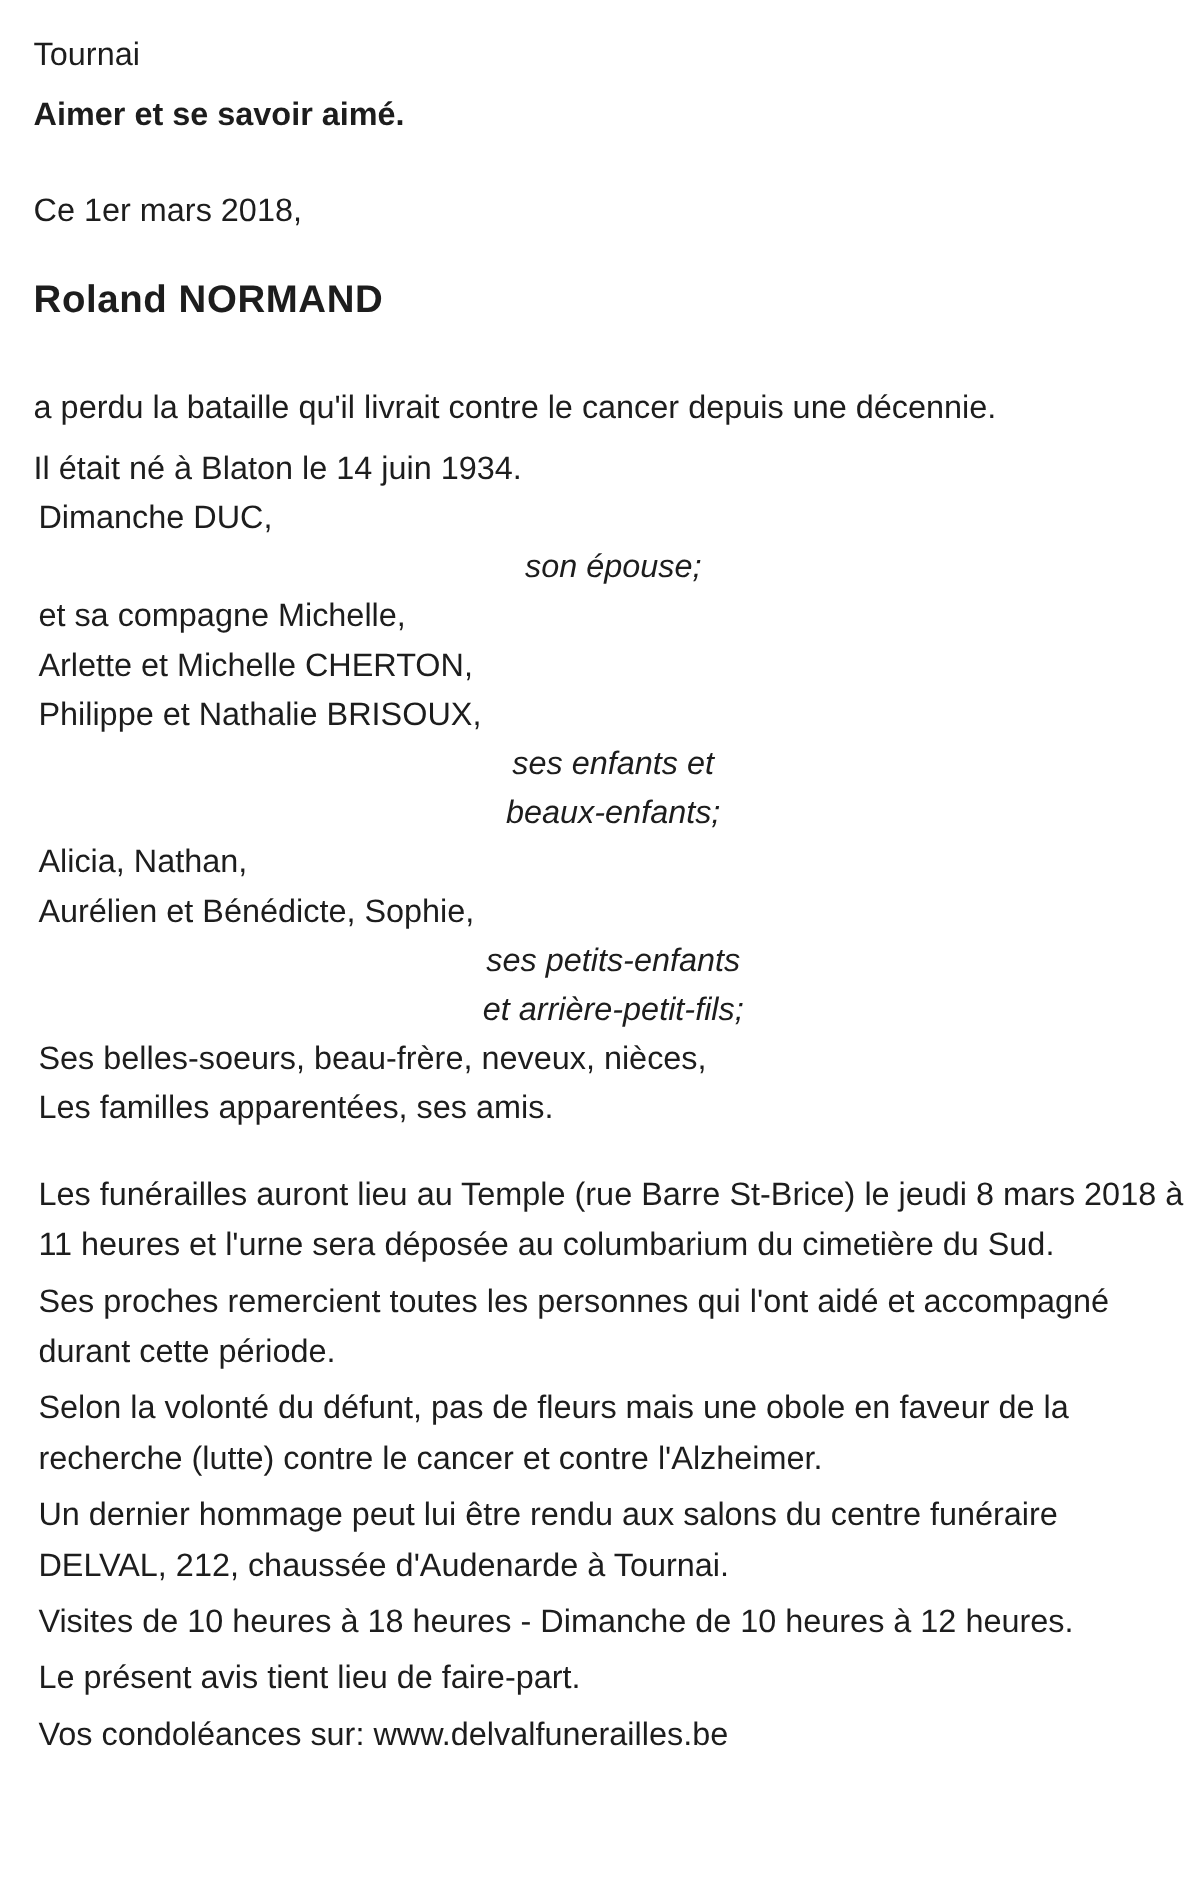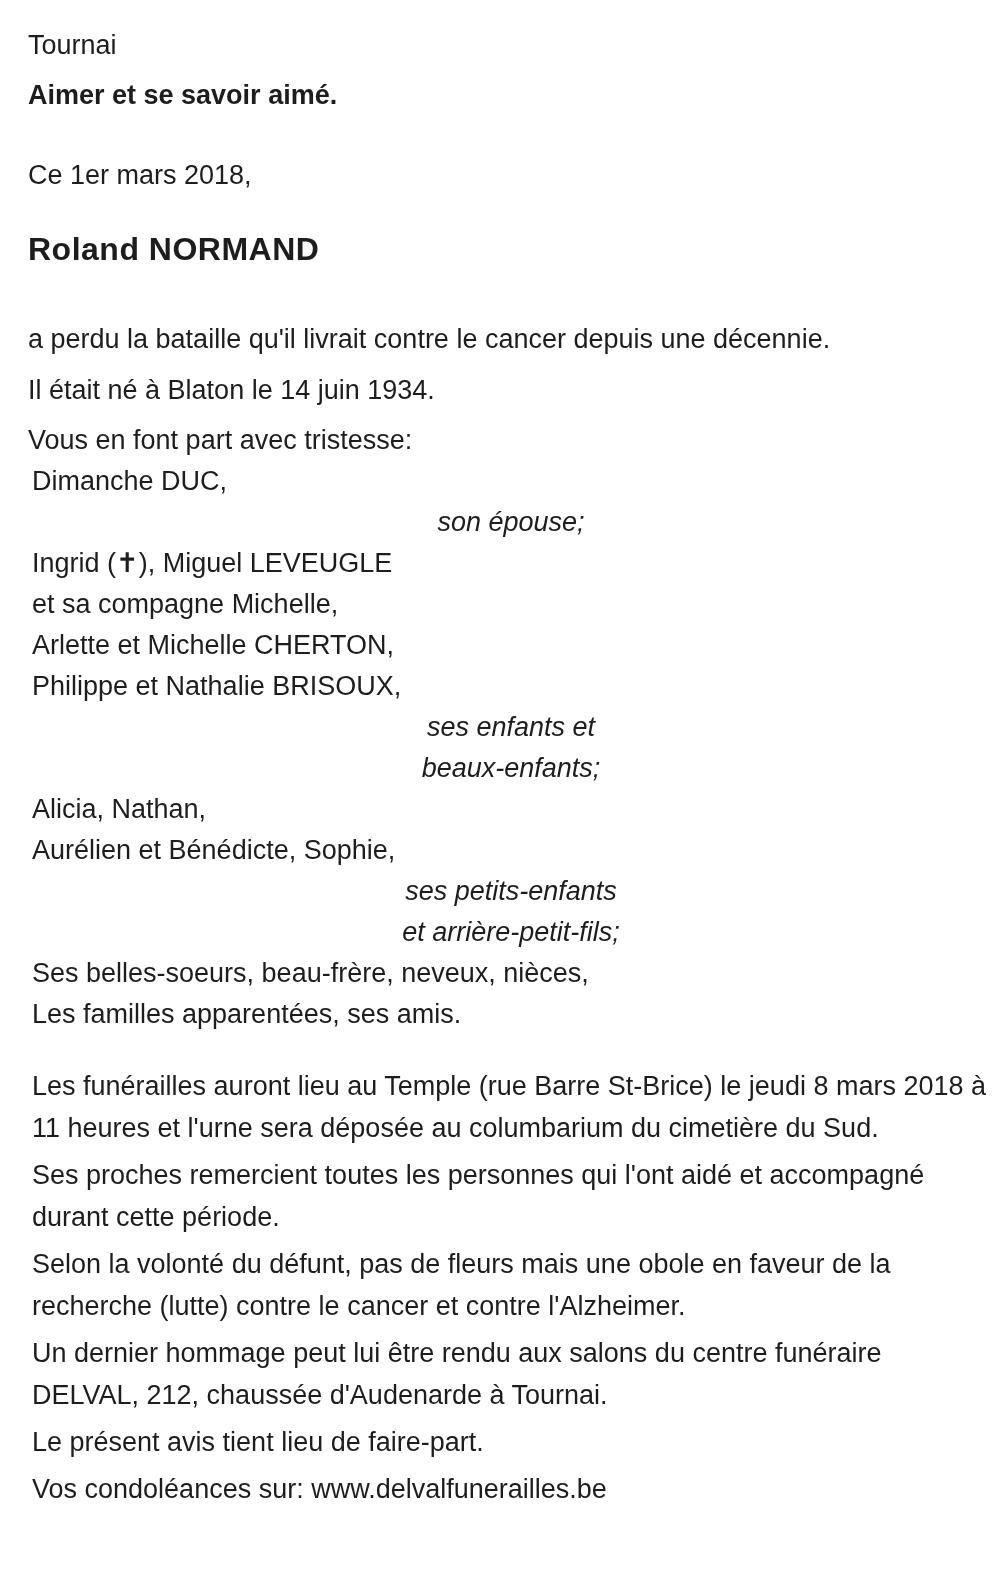--- a/index.html
+++ b/index.html
@@ -49,28 +49,26 @@
   <div class="motto">Aimer et se savoir aimé.</div>
 
   <div class="dateline">Ce 1er mars 2018,</div>
 
   <h1 class="deceased-name">Roland NORMAND</h1>
 
   <div class="line death-statement">a perdu la bataille qu'il livrait contre le cancer depuis une décennie.</div>
 
   <div class="line birth-statement">Il était né à Blaton le 14 juin 1934.</div>
 
-  <div class="line announcement">Vous en font part avec tristesse:</div>
 
   <div class="family-block">
 
     <div class="fline">Dimanche DUC,</div>
     <div class="fline relation">son épouse;</div>
 
-    <div class="fline">Ingrid (✝), Miguel LEVEUGLE</div>
     <div class="fline">et sa compagne Michelle,</div>
     <div class="fline">Arlette et Michelle CHERTON,</div>
     <div class="fline">Philippe et Nathalie BRISOUX,</div>
     <div class="fline relation">ses enfants et</div>
     <div class="fline relation">beaux-enfants;</div>
 
     <div class="fline">Alicia, Nathan,</div>
     <div class="fline">Aurélien et Bénédicte, Sophie,</div>
     <div class="fline relation">ses petits-enfants</div>
     <div class="fline relation">et arrière-petit-fils;</div>
@@ -78,17 +76,18 @@
     <div class="fline">Ses belles-soeurs, beau-frère, neveux, nièces,</div>
     <div class="fline">Les familles apparentées, ses amis.</div>
 
   </div>
 
   <div class="funeral-section">
     <p class="para">Les funérailles auront lieu au Temple (rue Barre St-Brice) le jeudi 8 mars 2018 à 11 heures et l'urne sera déposée au columbarium du cimetière du Sud.</p>
     <p class="para">Ses proches remercient toutes les personnes qui l'ont aidé et accompagné durant cette période.</p>
     <p class="para">Selon la volonté du défunt, pas de fleurs mais une obole en faveur de la recherche (lutte) contre le cancer et contre l'Alzheimer.</p>
     <p class="para">Un dernier hommage peut lui être rendu aux salons du centre funéraire DELVAL, 212, chaussée d'Audenarde à Tournai.</p>
+    <p class="para">Visites de 10 heures à 18 heures - Dimanche de 10 heures à 12 heures.</p>
     <p class="para">Le présent avis tient lieu de faire-part.</p>
     <p class="para">Vos condoléances sur: www.delvalfunerailles.be</p>
   </div>
 
 </div>
 
 </body></html>

